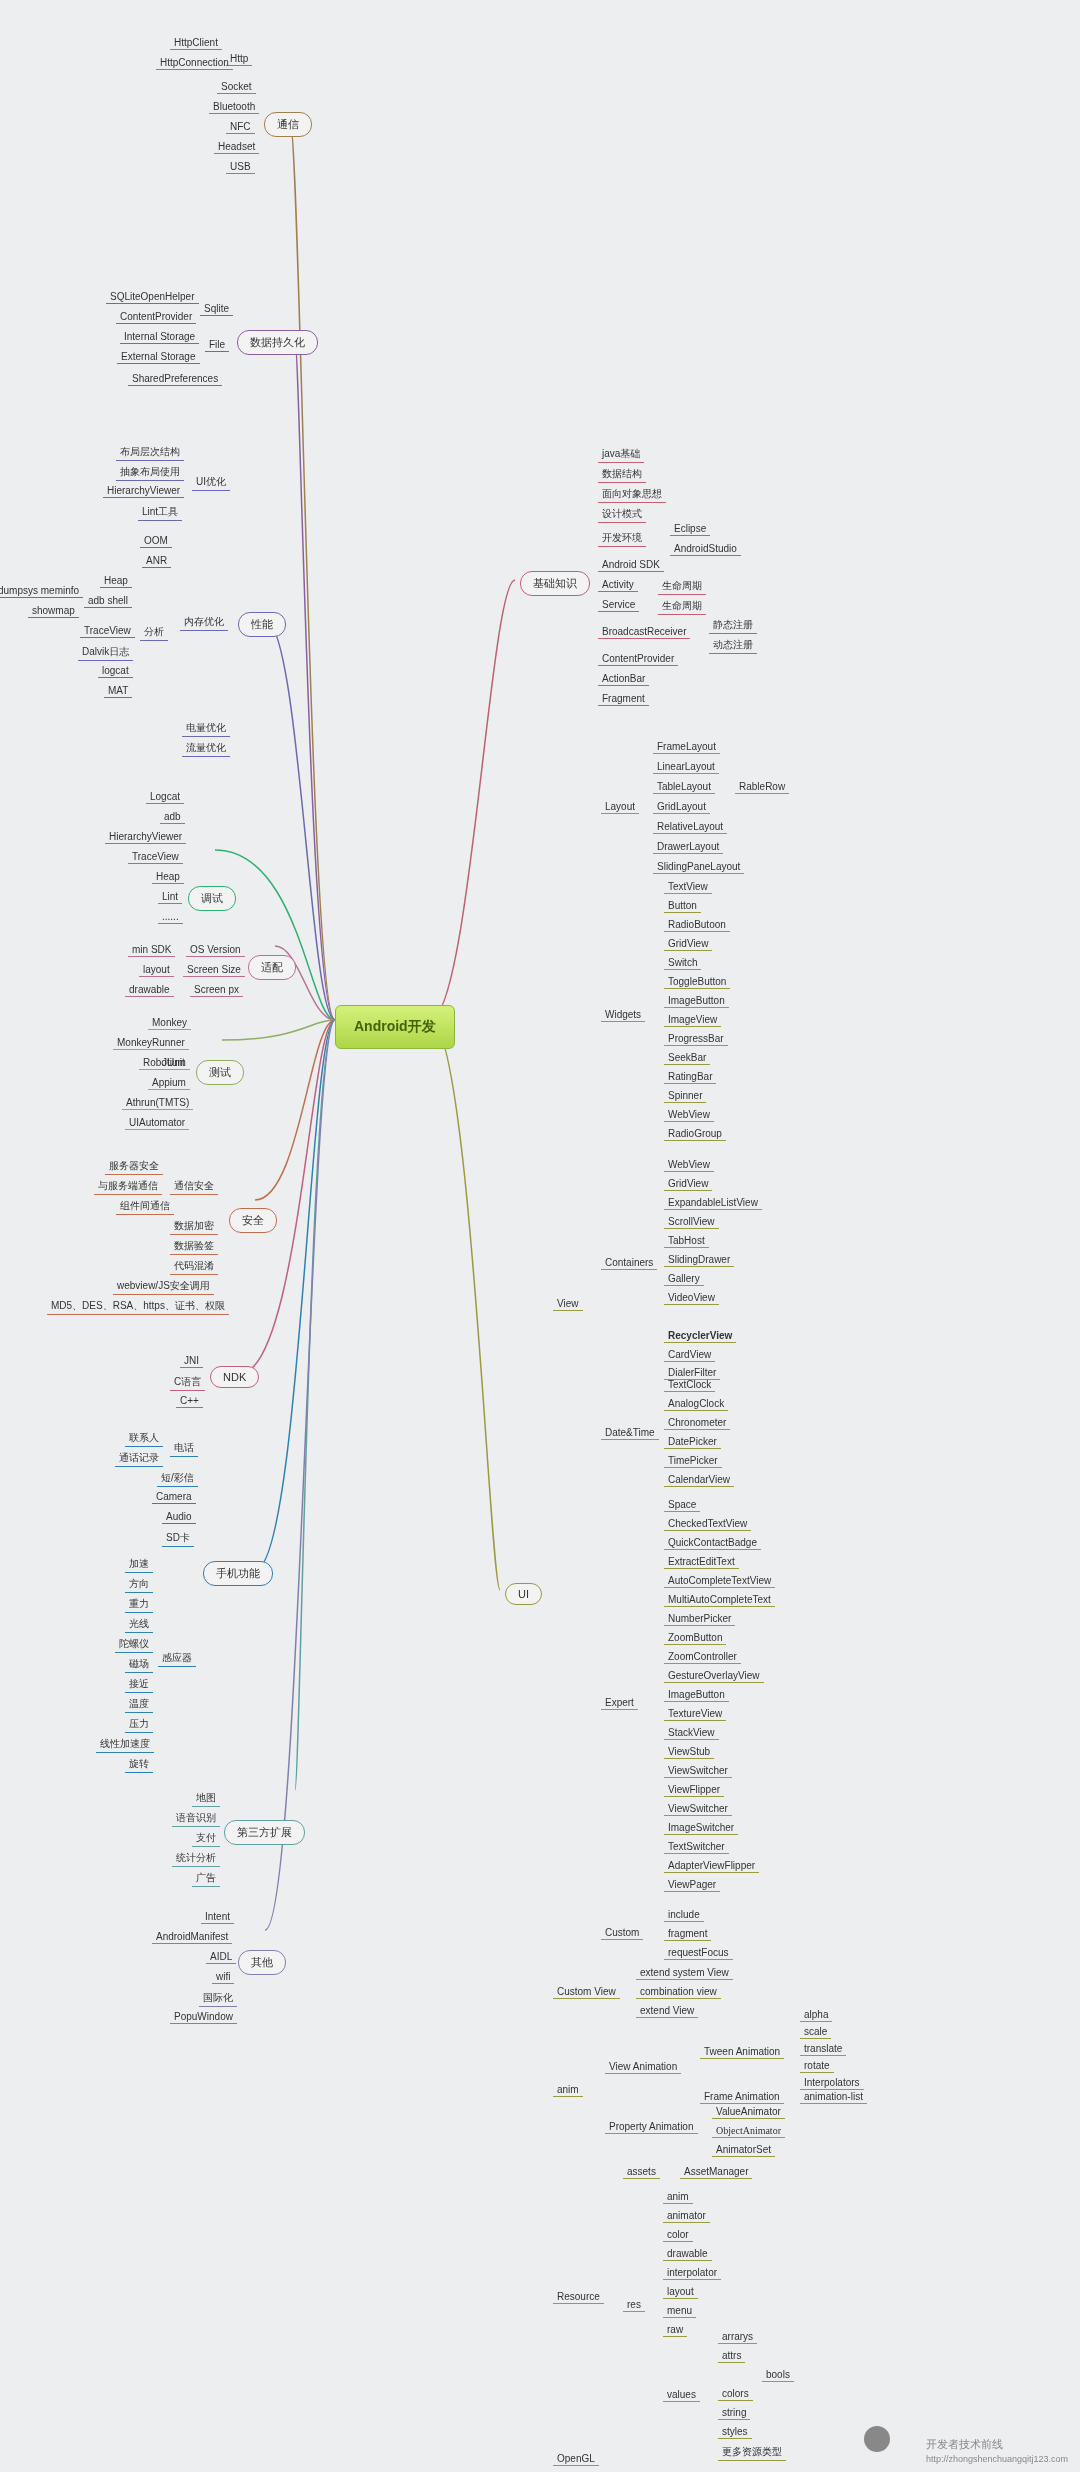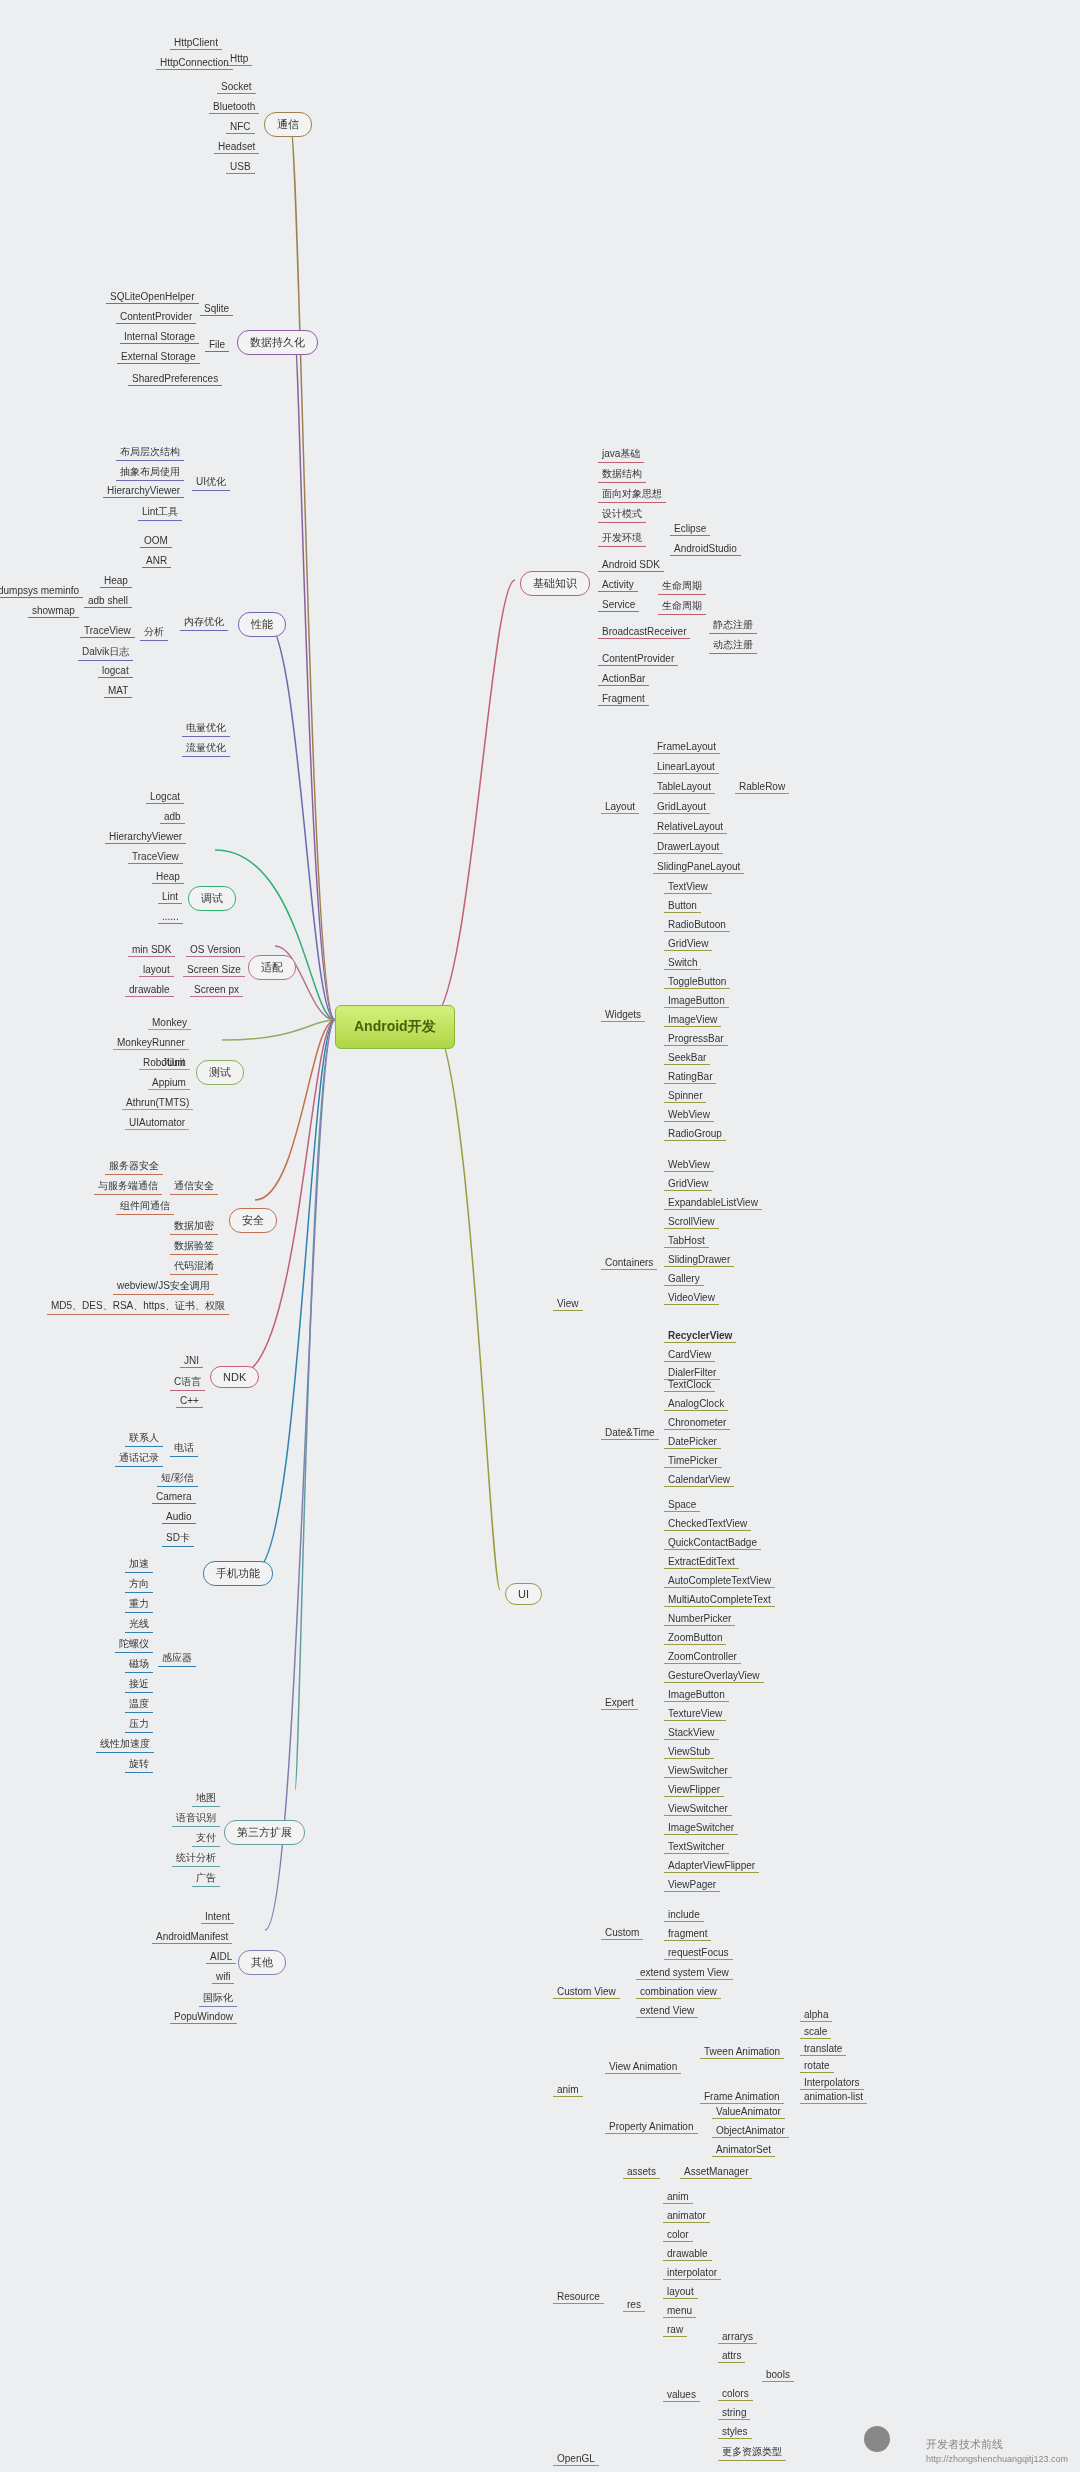--- a/index.html
+++ b/index.html
@@ -275,21 +275,21 @@
     <div class="node leaf" style="left: 800px; top: 2025px; border-color: rgb(154, 154, 64);">scale</div>
     <div class="node leaf" style="left: 800px; top: 2042px; border-color: rgb(154, 154, 64);">translate</div>
     <div class="node leaf" style="left: 800px; top: 2059px; border-color: rgb(154, 154, 64);">rotate</div>
     <div class="node leaf" style="left: 800px; top: 2076px; border-color: rgb(154, 154, 64);">Interpolators</div>
   </div>
 <div class="node leaf" style="left:700px;top:2090px;border-color:#9a9a40">Frame Animation</div>
 <div class="node leaf" style="left:800px;top:2090px;border-color:#9a9a40">animation-list</div>
 <div class="node leaf" style="left:605px;top:2120px;border-color:#9a9a40">Property Animation</div>
 <div id="propanim-list">
     <div class="node leaf" style="left: 712px; top: 2105px; border-color: rgb(154, 154, 64);">ValueAnimator</div>
-    <div class="node leaf" style="left: 712px; top: 2124px; border-color: rgb(154, 154, 64);">ObjectAnimator</div>
+    <div class="node leaf" style="left: 712px; top: 2124px; border-color: rgb(154, 154, 64); font-family: Liberation Serif, serif;">ObjectAnimator</div>
     <div class="node leaf" style="left: 712px; top: 2143px; border-color: rgb(154, 154, 64);">AnimatorSet</div>
   </div>
 
 <div class="node leaf" style="left:553px;top:2290px;border-color:#9a9a40">Resource</div>
 <div class="node leaf" style="left:623px;top:2165px;border-color:#9a9a40">assets</div>
 <div class="node leaf" style="left:680px;top:2165px;border-color:#9a9a40">AssetManager</div>
 <div class="node leaf" style="left:623px;top:2298px;border-color:#9a9a40">res</div>
 <div id="res-list">
     <div class="node leaf" style="left: 663px; top: 2190px; border-color: rgb(154, 154, 64);">anim</div>
     <div class="node leaf" style="left: 663px; top: 2209px; border-color: rgb(154, 154, 64);">animator</div>

